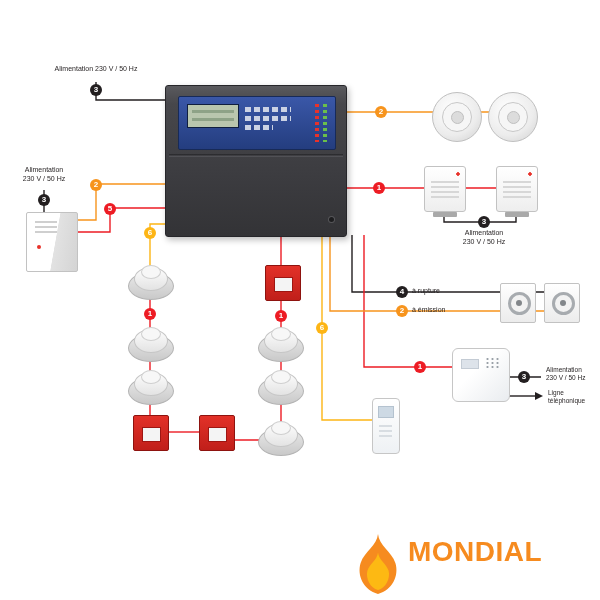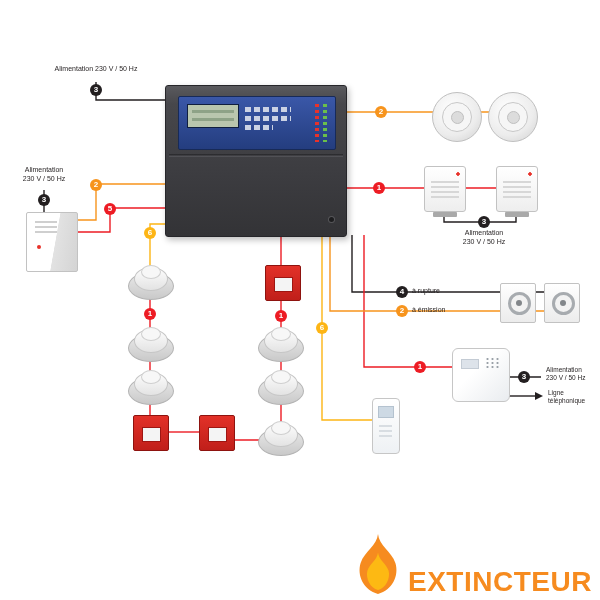--- a/index.html
+++ b/index.html
@@ -223,15 +223,15 @@
 
   <div class="lbl small" style="left:548px;top:389px;width:52px">
     <div>Ligne</div>
     <div>téléphonique</div>
   </div>
 
   <svg class="abs" style="left:350px;top:532px;z-index:6" width="56" height="64" viewBox="0 0 58 64">
     <path d="M29 1 C28 13 15 19 11 31 C7 44 14 59 29 63 C44 59 51 44 47 31 C43 19 30 13 29 1 Z" fill="#f68b1f"></path>
     <path d="M29 20 C28 28 20 32 18 39 C16 47 21 57 29 59 C37 57 42 47 40 39 C38 32 30 28 29 20 Z" fill="#fdb913"></path>
   </svg>
-  <div class="brand-line" style="top:568px">EXTINCTEUR</div>
+  <div class="brand-line" style="top:538px">MONDIAL</div>
 
 </div>
 
 </body></html>

